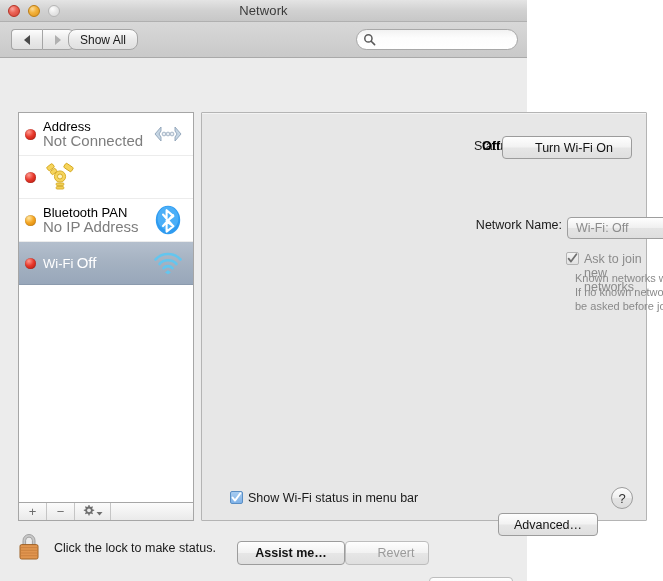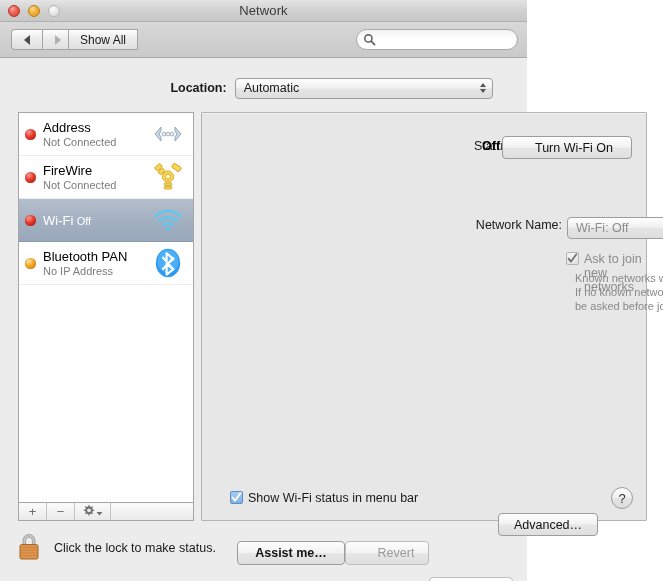--- a/index.html
+++ b/index.html
@@ -107,21 +107,21 @@
 
   .showall-btn {
     position: absolute;
     left: 68px;
     top: 7px;
     height: 21px;
     padding: 0 11px;
     box-sizing: border-box;
     background: linear-gradient(to bottom, #fdfdfd 0%, #eaeaea 50%, #e0e0e0 100%);
     border: 1px solid #a5a5a5;
-    border-radius: 0;
+    border-radius: 8px;
     font-size: 12px;
     color: #1a1a1a;
     display: flex;
     align-items: center;
     justify-content: center;
     cursor: default;
   }
 
   .search-wrap {
     position: absolute;
@@ -247,21 +247,21 @@
   }
   .svc-text { flex: 1 1 auto; min-width: 0; }
   .svc-name {
     font-size: 13px;
     color: #000;
     line-height: 15px;
     white-space: nowrap;
   }
   .svc-row.selected .svc-name { color: #ffffff; }
   .svc-status {
-    font-size: 11px;
+    font-size: 15px;
     color: #7d7d7d;
     line-height: 13px;
     white-space: nowrap;
     margin-top: 24px;
   }
   .svc-row.selected .svc-status { color: #ffffff; }
   .svc-icon {
     flex: 0 0 auto;
     width: 34px;
     height: 32px;
@@ -499,30 +499,20 @@
       <span class="search-icon">
         <svg width="13" height="13" viewBox="0 0 13 13">
           <circle cx="5.4" cy="5.4" r="3.6" fill="none" stroke="#5a5a5a" stroke-width="1.5"></circle>
           <line x1="8.2" y1="8.2" x2="11.6" y2="11.6" stroke="#5a5a5a" stroke-width="1.6" stroke-linecap="round"></line>
         </svg>
       </span>
       <input class="search-input" type="text" placeholder="" style="">
     </div>
   </div>
 
-  <div class="location-row">
-    <span class="location-label">Location:</span>
-    <div class="popup" id="location-popup">
-      <span>Automatic</span>
-      <span class="steppers">
-        <span class="st-up"></span>
-          <span class="st-dn"></span>
-      </span>
-    </div>
-  </div>
 
   <div class="sidebar">
 
     <div class="svc-row">
       <span class="svc-dot dot-red"></span>
       <span class="svc-text">
         <span class="svc-name">Address</span>
         <span class="svc-status">Not Connected</span>
       </span>
       <span class="svc-icon">
@@ -531,68 +521,64 @@
           <path d="M23 3 L29 10 L23 17 L23 13 L25 10 L23 7 Z" fill="#c6d6e4" stroke="#8fa3b8" stroke-width="0.9"></path>
           <circle cx="12" cy="10" r="1.9" fill="#e9eef3" stroke="#93a6ba" stroke-width="0.8"></circle>
           <circle cx="16" cy="10" r="1.9" fill="#e9eef3" stroke="#93a6ba" stroke-width="0.8"></circle>
           <circle cx="20" cy="10" r="1.9" fill="#e9eef3" stroke="#93a6ba" stroke-width="0.8"></circle>
         </svg>
       </span>
     </div>
 
     <div class="svc-row">
       <span class="svc-dot dot-red"></span>
-      <span class="svc-text">
-        <span class="svc-name">FireWire</span>
-        <span class="svc-status">Not Connected</span>
-      </span>
       <span class="svc-icon">
         <svg width="30" height="30" viewBox="0 0 30 30">
           <g stroke="#d4a81f" stroke-width="0.9">
             <rect x="2" y="3" width="7" height="4.4" rx="1" fill="#f6d45c" transform="rotate(-38 5.5 5.2)"></rect>
             <rect x="5.5" y="7.5" width="6.2" height="4" rx="1" fill="#f6d45c" transform="rotate(-38 8.6 9.5)"></rect>
             <rect x="19" y="3" width="9" height="5" rx="1.2" fill="#f6d45c" transform="rotate(34 23.5 5.5)"></rect>
             <circle cx="15" cy="14.5" r="5.6" fill="#f6d45c"></circle>
             <circle cx="15" cy="14.5" r="2.5" fill="#fdf3c4"></circle>
             <rect x="11.2" y="21" width="7.6" height="2.4" rx="0.8" fill="#f6d45c"></rect>
             <rect x="11.2" y="24.6" width="7.6" height="2.4" rx="0.8" fill="#f6d45c"></rect>
           </g>
         </svg>
       </span>
     </div>
 
+    <div class="svc-row">
+      <span class="svc-dot dot-amber"></span>
+      <span class="svc-text">
+        <span class="svc-name">Bluetooth PAN</span>
+        <span class="svc-status">No IP Address</span>
+      </span>
+      <span class="svc-icon">
+        <svg width="28" height="32" viewBox="0 0 28 32">
+          <ellipse cx="14" cy="16" rx="12.2" ry="14.3" fill="#2f9bf0"></ellipse>
+          <ellipse cx="14" cy="14.2" rx="10.4" ry="11.6" fill="#55b6fb" opacity="0.75"></ellipse>
+          <path d="M12.6 6.2 L19.4 12.1 L12.6 17.3 L12.6 6.2 M12.6 17.3 L19.4 22.2 L12.6 27.6 L12.6 17.3 M9 10.5 L19 22 M9 22 L19 11" fill="none" stroke="#ffffff" stroke-width="2.1" stroke-linejoin="round" stroke-linecap="round"></path>
+        </svg>
+      </span>
+    </div>
+
     <div class="svc-row selected">
       <span class="svc-dot dot-red"></span>
       <span class="svc-text">
         <span class="svc-name">Wi‑Fi</span>
         <span class="svc-status">Off</span>
       </span>
       <span class="svc-icon">
         <svg width="32" height="24" viewBox="0 0 32 24">
           <g fill="none" stroke="#63c6ef" stroke-width="2.6" stroke-linecap="round">
             <path d="M3.5 8.5 A17 17 0 0 1 28.5 8.5"></path>
             <path d="M7.5 13 A11.5 11.5 0 0 1 24.5 13"></path>
             <path d="M11.5 17.2 A6 6 0 0 1 20.5 17.2"></path>
           </g>
           <path d="M16 19.2 L19 21.6 L16 23.2 L13 21.6 Z" fill="#63c6ef"></path>
-        </svg>
-      </span>
-    </div>
-
-    <div class="svc-row">
-      <span class="svc-dot dot-amber"></span>
-      <span class="svc-text">
-        <span class="svc-name">Bluetooth PAN</span>
-        <span class="svc-status">No IP Address</span>
-      </span>
-      <span class="svc-icon">
-        <svg width="28" height="32" viewBox="0 0 28 32">
-          <ellipse cx="14" cy="16" rx="12.2" ry="14.3" fill="#2f9bf0"></ellipse>
-          <ellipse cx="14" cy="14.2" rx="10.4" ry="11.6" fill="#55b6fb" opacity="0.75"></ellipse>
-          <path d="M12.6 6.2 L19.4 12.1 L12.6 17.3 L12.6 6.2 M12.6 17.3 L19.4 22.2 L12.6 27.6 L12.6 17.3 M9 10.5 L19 22 M9 22 L19 11" fill="none" stroke="#ffffff" stroke-width="2.1" stroke-linejoin="round" stroke-linecap="round"></path>
         </svg>
       </span>
     </div>
   </div>
 
   <div class="sb-footer">
     <div class="sb-btn">
       <span>+</span>
     </div>
     <div class="sb-btn">

